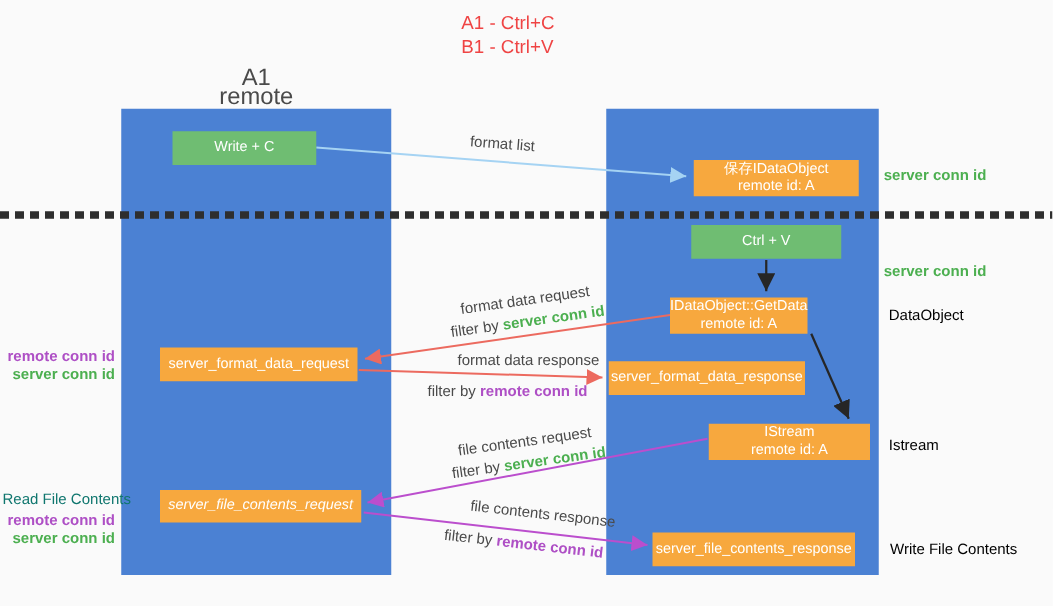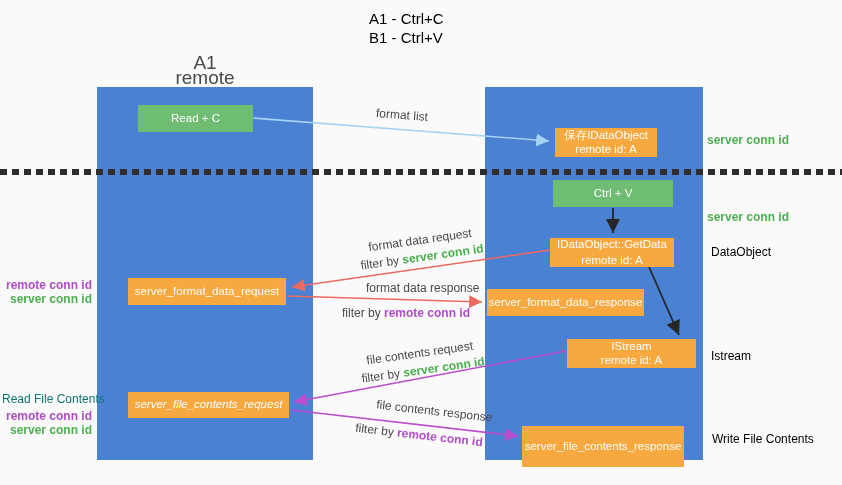--- a/index.html
+++ b/index.html
@@ -9,21 +9,21 @@
     height: 485px;
     background: #fafafa;
     font-family: "Liberation Sans", sans-serif;
     overflow: hidden;
   }
   .title-block {
     position: absolute;
     left: 369px; top: 9px;
     font-size: 15px;
     line-height: 19px;
-    color: #000000;
+    color: #ef4444;
     white-space: nowrap;
   }
   .lane {
     position: absolute;
     top: 87px;
     height: 373px;
     background: #4b81d3;
     z-index: 1;
   }
   .lane-left  { left: 97px;  width: 216px; }
@@ -136,33 +136,33 @@
     <line x1="253" y1="118" x2="549" y2="141" stroke="#a5d3f3" stroke-width="1.6" marker-end="url(#m-blue)"></line>
     <line x1="613" y1="208" x2="613" y2="233" stroke="#262626" stroke-width="1.8" marker-end="url(#m-black)"></line>
     <line x1="550" y1="250" x2="292" y2="287" stroke="#ec6a5f" stroke-width="1.6" marker-end="url(#m-red)"></line>
     <line x1="287" y1="296" x2="482" y2="302" stroke="#ec6a5f" stroke-width="1.6" marker-end="url(#m-red)"></line>
     <line x1="649" y1="267" x2="679" y2="335" stroke="#262626" stroke-width="1.8" marker-end="url(#m-black)"></line>
     <line x1="566" y1="351" x2="294" y2="402" stroke="#bb4ecd" stroke-width="1.6" marker-end="url(#m-purple)"></line>
     <line x1="291" y1="410" x2="518" y2="436" stroke="#bb4ecd" stroke-width="1.6" marker-end="url(#m-purple)"></line>
   </svg>
 
   <div class="node node-green" style="left:138px; top:105px; width:115px; height:27px;">
-    <span>Read + C</span>
-  </div>
-
-  <div class="node node-orange" style="left:555px; top:128px; width:102px; height:29px;">
+    <span>Write + C</span>
+  </div>
+
+  <div class="node node-orange" style="left:555px; top:128px; width:132px; height:29px;">
     <span>保存IDataObject</span>
     <span>remote id: A</span>
   </div>
 
   <div class="node node-green" style="left:553px; top:180px; width:120px; height:27px;">
     <span>Ctrl + V</span>
   </div>
 
-  <div class="node node-orange" style="left:550px; top:238px; width:124px; height:29px;justify-content:space-between;">
+  <div class="node node-orange" style="left:536px; top:238px; width:110px; height:29px;">
     <span>IDataObject::GetData</span>
     <span>remote id: A</span>
   </div>
 
   <div class="node node-orange" style="left:128px; top:278px; width:158px; height:27px;">
     <span>server_format_data_request</span>
   </div>
 
   <div class="node node-orange" style="left:487px; top:289px; width:157px; height:27px;">
     <span>server_format_data_response</span>
@@ -170,21 +170,21 @@
 
   <div class="node node-orange" style="left:567px; top:339px; width:129px; height:29px;">
     <span>IStream</span>
     <span>remote id: A</span>
   </div>
 
   <div class="node node-orange" style="left:128px; top:392px; width:161px; height:26px;font-style:italic;">
     <span>server_file_contents_request</span>
   </div>
 
-  <div class="node node-orange" style="left:522px; top:426px; width:162px; height:41px;">
+  <div class="node node-orange" style="left:522px; top:426px; width:162px; height:27px;">
     <span>server_file_contents_response</span>
   </div>
 
   <div class="arrow-label" style="left:376px; top:108px; transform:rotate(4.5deg);">format list</div>
 
   <div class="arrow-label" style="left:368px; top:233px; transform:rotate(-8deg);">format data request</div>
   <div class="arrow-label" style="left:360px; top:250px; transform:rotate(-8deg);">
     <span>filter by </span>
     <span class="green-text">server conn id</span>
   </div>

